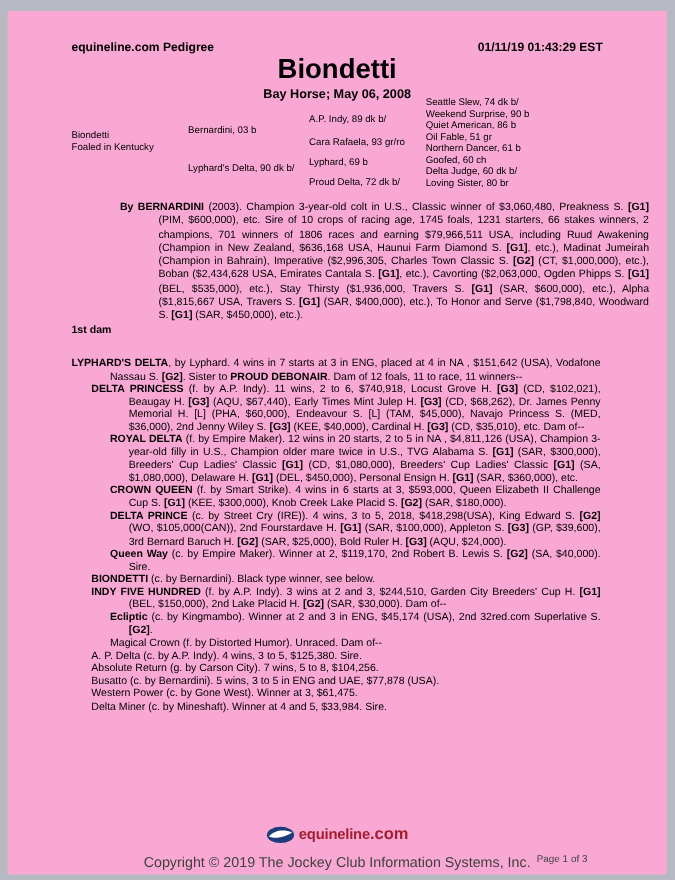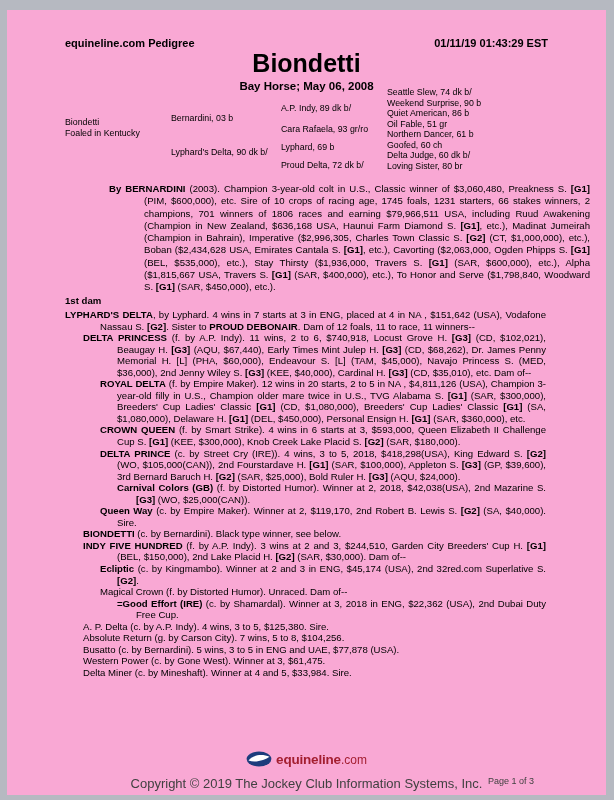--- a/index.html
+++ b/index.html
@@ -54,33 +54,33 @@
   .sire{
     position:absolute;top:173px;left:58px;width:481px;box-sizing:border-box;
     font-size:9.6px;line-height:12.3px;text-align:justify;
     padding-left:35px;text-indent:-35px;margin-left:44px;
   }
 
   .dam{
     position:absolute;top:285px;left:58px;width:481px;box-sizing:border-box;
     font-size:9.6px;
   }
-  .dam-heading{font-weight:bold;margin:0 0 3px 0;font-size:9.6px;}
+  .dam-heading{font-weight:bold;margin:0 0 19px 0;font-size:9.6px;}
   .entry{line-height:11.55px;text-align:justify;box-sizing:border-box;}
   .lv0{padding-left:35px;text-indent:-35px;}
   .lv1{padding-left:52px;text-indent:-34px;}
   .lv2{padding-left:52px;text-indent:-17px;}
   .lv3{padding-left:71px;text-indent:-19px;}
 
   .footer-logo{
     position:absolute;top:740px;left:0;right:0;
     display:flex;justify-content:center;align-items:center;gap:4px;
   }
   .logo-word{font-size:13.5px;font-weight:bold;color:var(--logo-red,#a31e30);letter-spacing:-0.2px;}
-  .logo-suffix{font-size:12px;font-weight:normal;color:var(--logo-red,#a31e30);}
+  .logo-suffix{font-size:15px;font-weight:bold;color:var(--logo-red,#a31e30);}
   .footer-copy{
     position:absolute;top:766px;left:58px;right:58px;text-align:center;
     font-size:13px;color:#414141;
   }
   .footer-page{
     position:absolute;top:766px;right:72px;
     font-size:9px;color:#414141;
   }
 </style>
 </head>
@@ -118,27 +118,25 @@
   <div class="sire"><span class="b">By BERNARDINI</span><span> (2003). Champion 3-year-old colt in U.S., Classic winner of $3,060,480, Preakness S. </span><span class="b">[G1]</span><span> (PIM, $600,000), etc. Sire of 10 crops of racing age, 1745 foals, 1231 starters, 66 stakes winners, 2 champions, 701 winners of 1806 races and earning $79,966,511 USA, including Ruud Awakening (Champion in New Zealand, $636,168 USA, Haunui Farm Diamond S. </span><span class="b">[G1]</span><span>, etc.), Madinat Jumeirah (Champion in Bahrain), Imperative ($2,996,305, Charles Town Classic S. </span><span class="b">[G2]</span><span> (CT, $1,000,000), etc.), Boban ($2,434,628 USA, Emirates Cantala S. </span><span class="b">[G1]</span><span>, etc.), Cavorting ($2,063,000, Ogden Phipps S. </span><span class="b">[G1]</span><span> (BEL, $535,000), etc.), Stay Thirsty ($1,936,000, Travers S. </span><span class="b">[G1]</span><span> (SAR, $600,000), etc.), Alpha ($1,815,667 USA, Travers S. </span><span class="b">[G1]</span><span> (SAR, $400,000), etc.), To Honor and Serve ($1,798,840, Woodward S. </span><span class="b">[G1]</span><span> (SAR, $450,000), etc.).</span></div>
 
   <div class="dam">
     <div class="dam-heading">1st dam</div>
     <div>
         <div class="entry lv0"><span class="b">LYPHARD'S DELTA</span><span>, by Lyphard. 4 wins in 7 starts at 3 in ENG, placed at 4 in NA , $151,642 (USA), Vodafone Nassau S. </span><span class="b">[G2]</span><span>. Sister to </span><span class="b">PROUD DEBONAIR</span><span>. Dam of 12 foals, 11 to race, 11 winners--</span></div>
         <div class="entry lv1"><span class="b">DELTA PRINCESS</span><span> (f. by A.P. Indy). 11 wins, 2 to 6, $740,918, Locust Grove H. </span><span class="b">[G3]</span><span> (CD, $102,021), Beaugay H. </span><span class="b">[G3]</span><span> (AQU, $67,440), Early Times Mint Julep H. </span><span class="b">[G3]</span><span> (CD, $68,262), Dr. James Penny Memorial H. [L] (PHA, $60,000), Endeavour S. [L] (TAM, $45,000), Navajo Princess S. (MED, $36,000), 2nd Jenny Wiley S. </span><span class="b">[G3]</span><span> (KEE, $40,000), Cardinal H. </span><span class="b">[G3]</span><span> (CD, $35,010), etc. Dam of--</span></div>
         <div class="entry lv2"><span class="b">ROYAL DELTA</span><span> (f. by Empire Maker). 12 wins in 20 starts, 2 to 5 in NA , $4,811,126 (USA), Champion 3-year-old filly in U.S., Champion older mare twice in U.S., TVG Alabama S. </span><span class="b">[G1]</span><span> (SAR, $300,000), Breeders' Cup Ladies' Classic </span><span class="b">[G1]</span><span> (CD, $1,080,000), Breeders' Cup Ladies' Classic </span><span class="b">[G1]</span><span> (SA, $1,080,000), Delaware H. </span><span class="b">[G1]</span><span> (DEL, $450,000), Personal Ensign H. </span><span class="b">[G1]</span><span> (SAR, $360,000), etc.</span></div>
         <div class="entry lv2"><span class="b">CROWN QUEEN</span><span> (f. by Smart Strike). 4 wins in 6 starts at 3, $593,000, Queen Elizabeth II Challenge Cup S. </span><span class="b">[G1]</span><span> (KEE, $300,000), Knob Creek Lake Placid S. </span><span class="b">[G2]</span><span> (SAR, $180,000).</span></div>
         <div class="entry lv2"><span class="b">DELTA PRINCE</span><span> (c. by Street Cry (IRE)). 4 wins, 3 to 5, 2018, $418,298(USA), King Edward S. </span><span class="b">[G2]</span><span> (WO, $105,000(CAN)), 2nd Fourstardave H. </span><span class="b">[G1]</span><span> (SAR, $100,000), Appleton S. </span><span class="b">[G3]</span><span> (GP, $39,600), 3rd Bernard Baruch H. </span><span class="b">[G2]</span><span> (SAR, $25,000), Bold Ruler H. </span><span class="b">[G3]</span><span> (AQU, $24,000).</span></div>
-        <div class="entry lv3"><span class="b">Carnival Colors (GB)</span><span> (f. by Distorted Humor). Winner at 2, 2018, $42,038(USA), 2nd Mazarine S. </span><span class="b">[G3]</span><span> (WO, $25,000(CAN)).</span></div>
         <div class="entry lv2"><span class="b">Queen Way</span><span> (c. by Empire Maker). Winner at 2, $119,170, 2nd Robert B. Lewis S. </span><span class="b">[G2]</span><span> (SA, $40,000). Sire.</span></div>
         <div class="entry lv1"><span class="b">BIONDETTI</span><span> (c. by Bernardini). Black type winner, see below.</span></div>
         <div class="entry lv1"><span class="b">INDY FIVE HUNDRED</span><span> (f. by A.P. Indy). 3 wins at 2 and 3, $244,510, Garden City Breeders' Cup H. </span><span class="b">[G1]</span><span> (BEL, $150,000), 2nd Lake Placid H. </span><span class="b">[G2]</span><span> (SAR, $30,000). Dam of--</span></div>
         <div class="entry lv2"><span class="b">Ecliptic</span><span> (c. by Kingmambo). Winner at 2 and 3 in ENG, $45,174 (USA), 2nd 32red.com Superlative S. </span><span class="b">[G2]</span><span>.</span></div>
         <div class="entry lv2"><span>Magical Crown (f. by Distorted Humor). Unraced. Dam of--</span></div>
-        <div class="entry lv3"><span class="b">=Good Effort (IRE)</span><span> (c. by Shamardal). Winner at 3, 2018 in ENG, $22,362 (USA), 2nd Dubai Duty Free Cup.</span></div>
         <div class="entry lv1"><span>A. P. Delta (c. by A.P. Indy). 4 wins, 3 to 5, $125,380. Sire.</span></div>
         <div class="entry lv1"><span>Absolute Return (g. by Carson City). 7 wins, 5 to 8, $104,256.</span></div>
         <div class="entry lv1"><span>Busatto (c. by Bernardini). 5 wins, 3 to 5 in ENG and UAE, $77,878 (USA).</span></div>
         <div class="entry lv1"><span>Western Power (c. by Gone West). Winner at 3, $61,475.</span></div>
         <div class="entry lv1"><span>Delta Miner (c. by Mineshaft). Winner at 4 and 5, $33,984. Sire.</span></div>
       </div>
   </div>
 
   <div class="footer-logo">
     <svg width="26" height="16" viewBox="0 0 26 16" aria-hidden="true">

